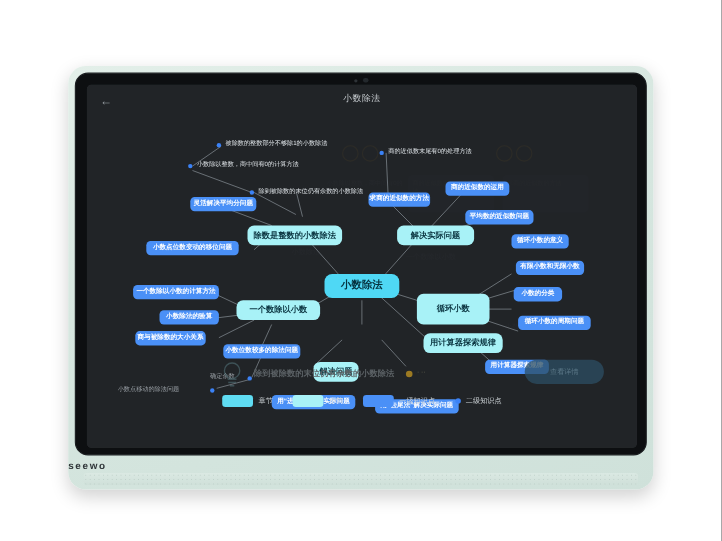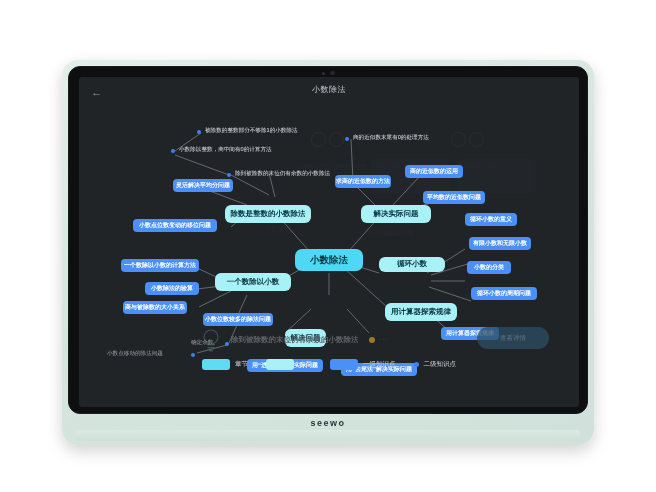--- a/index.html
+++ b/index.html
@@ -74,21 +74,21 @@
   }
   
   #legend{position:absolute;left:0;top:282px;width:500px;display:flex;align-items:center;justify-content:center;gap:18px;}
   .leg{display:flex;align-items:center;gap:5px;}
   .swatch{width:28px;height:11px;border-radius:3px;}
   .leg span{color:#ccd2d6;font-size:6.5px;}
   .legdot{width:5px;height:5px;border-radius:50%;}
 
   
   #brand{
-    position:absolute;left:0;top:358px;width:532px;text-align:center;
+    position:absolute;left:0;top:358px;width:532px;
     color:#2f3538;font-size:9px;font-weight:700;letter-spacing:1.5px;
   }
   #grille{
     position:absolute;left:14px;top:370px;width:504px;height:11px;border-radius:3px;
     background:
       radial-gradient(circle, #b9cbc4 0.6px, transparent 0.7px) 0 0/4px 4px,
       linear-gradient(180deg,#dceae4,#cfe0d9);
     opacity:.9;
   }
 </style>
@@ -174,21 +174,21 @@
 
         <div class="node n-section" style="left:146px;top:128px;width:86px;height:18px;">
           <span>除数是整数的小数除法</span>
         </div>
         <div class="node n-section" style="left:282px;top:128px;width:70px;height:18px;">
           <span>解决实际问题</span>
         </div>
         <div class="node n-section" style="left:136px;top:196px;width:76px;height:18px;">
           <span>一个数除以小数</span>
         </div>
-        <div class="node n-section" style="left:300px;top:180px;width:66px;height:15px;">
+        <div class="node n-section" style="left:300px;top:190px;width:66px;height:28px;">
           <span>循环小数</span>
         </div>
         <div class="node n-section" style="left:206px;top:252px;width:41px;height:18px;">
           <span>解决问题</span>
         </div>
         <div class="node n-section" style="left:306px;top:226px;width:72px;height:18px;">
           <span>用计算器探索规律</span>
         </div>
 
         <div class="node n-k1" style="left:94px;top:102px;width:60px;height:13px;">

